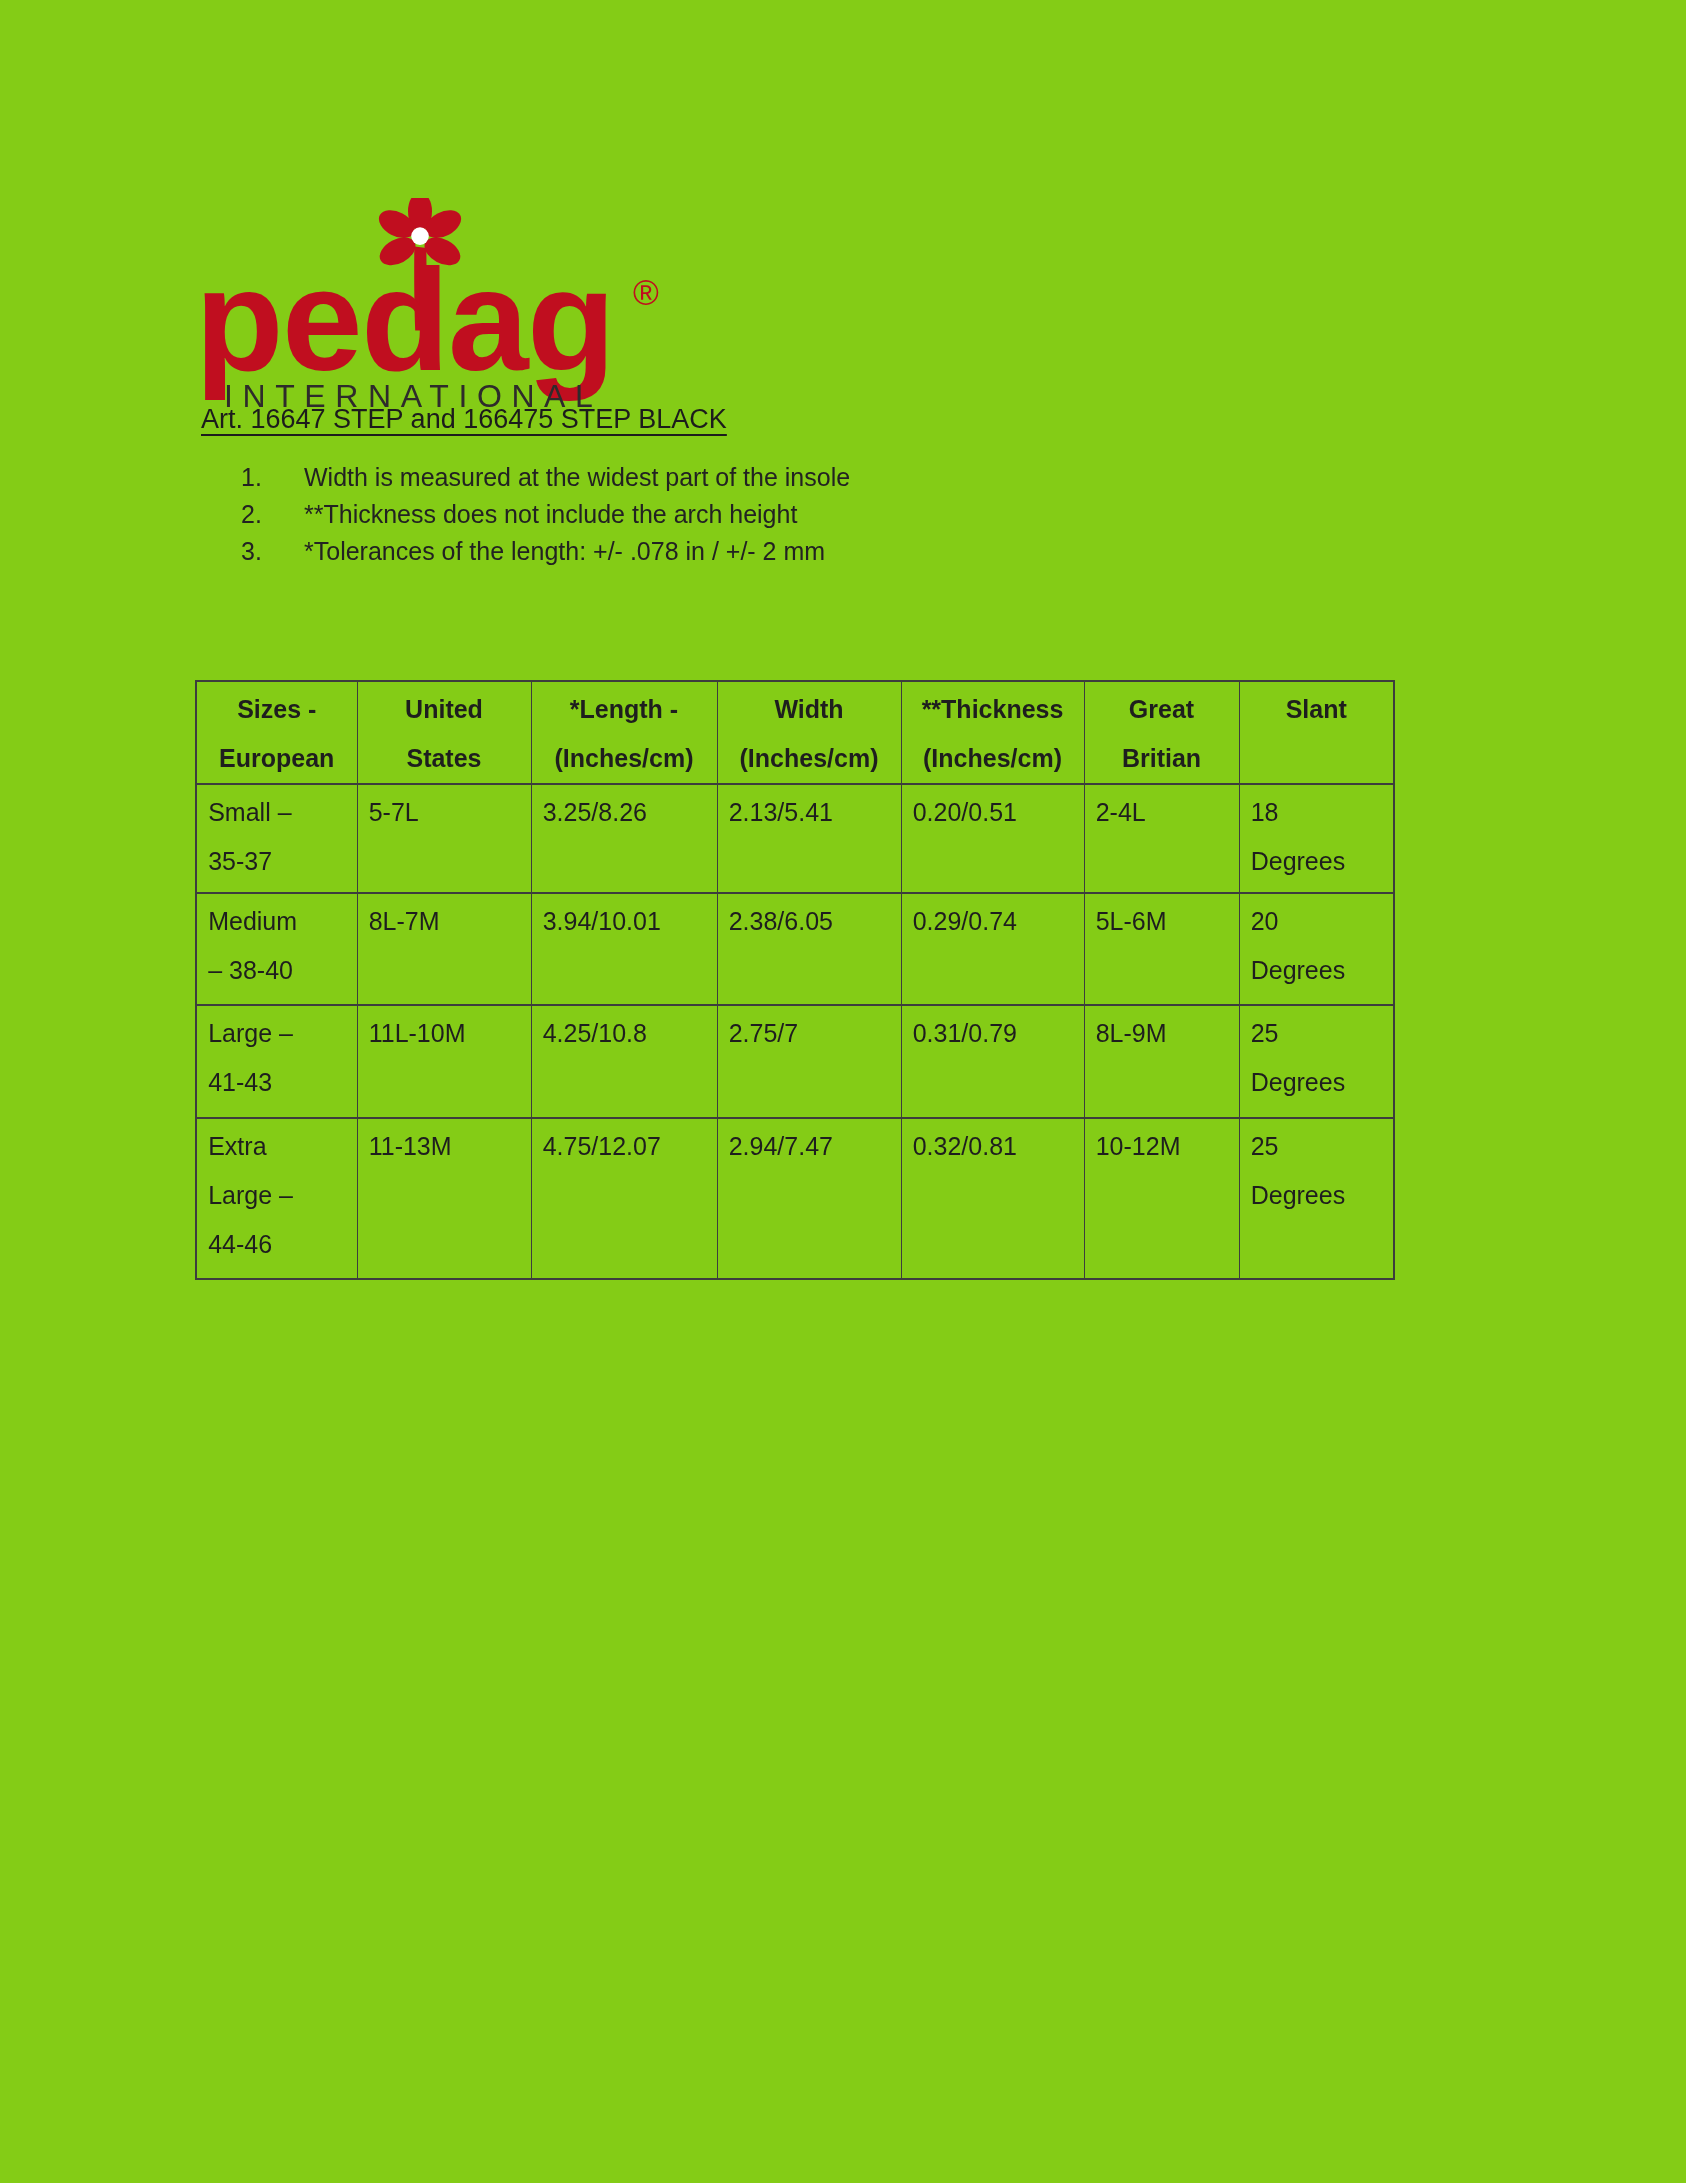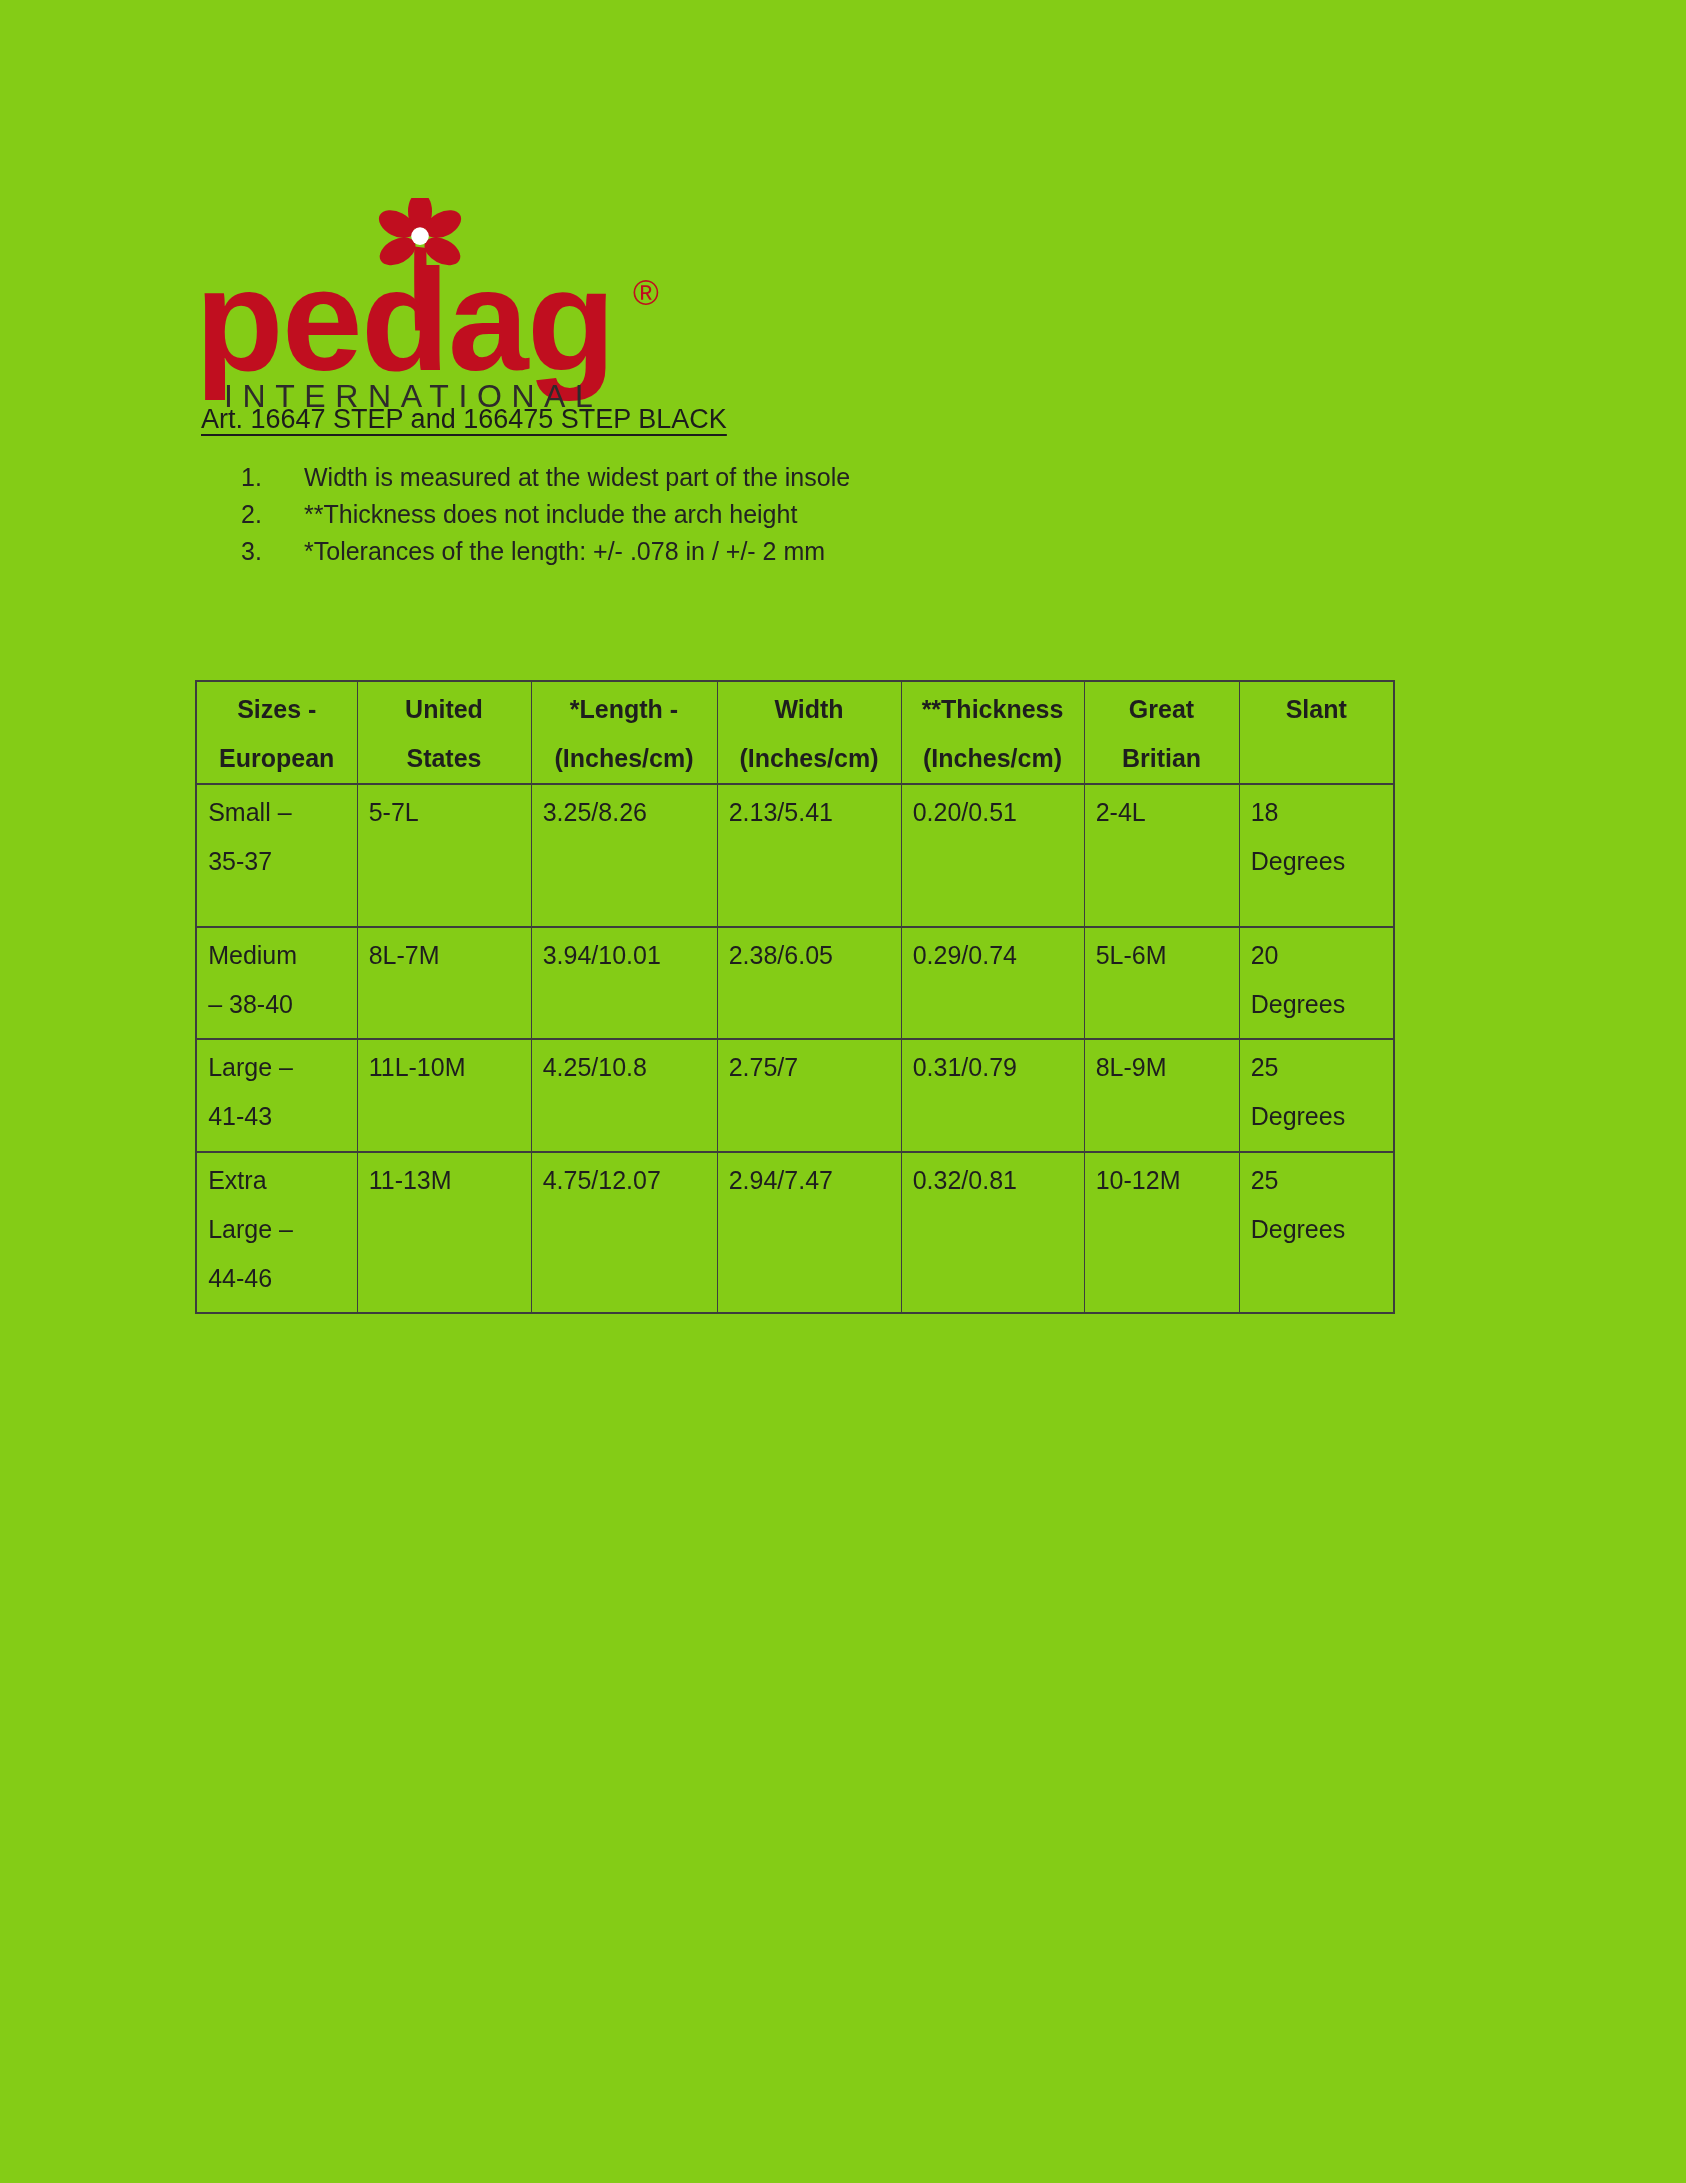--- a/index.html
+++ b/index.html
@@ -67,21 +67,21 @@
   .size-table th{
     font-weight:bold;
     text-align:center;
     padding:3.2px 4.8px 0 4.8px;
   }
   .size-table td{
     text-align:left;
     padding:3.2px 6.4px 0 11.2px;
   }
   tr.hdr-row{height:103px;}
-  tr.row-1{height:143px;}
+  tr.row-1{height:109px;}
   tr.row-2{height:112px;margin-top:39px;}
   tr.row-3{height:113px;}
   tr.row-4{height:161px;}
 </style>
 </head>
 <body>
 
 <div class="page">
 
   <div class="logo">

